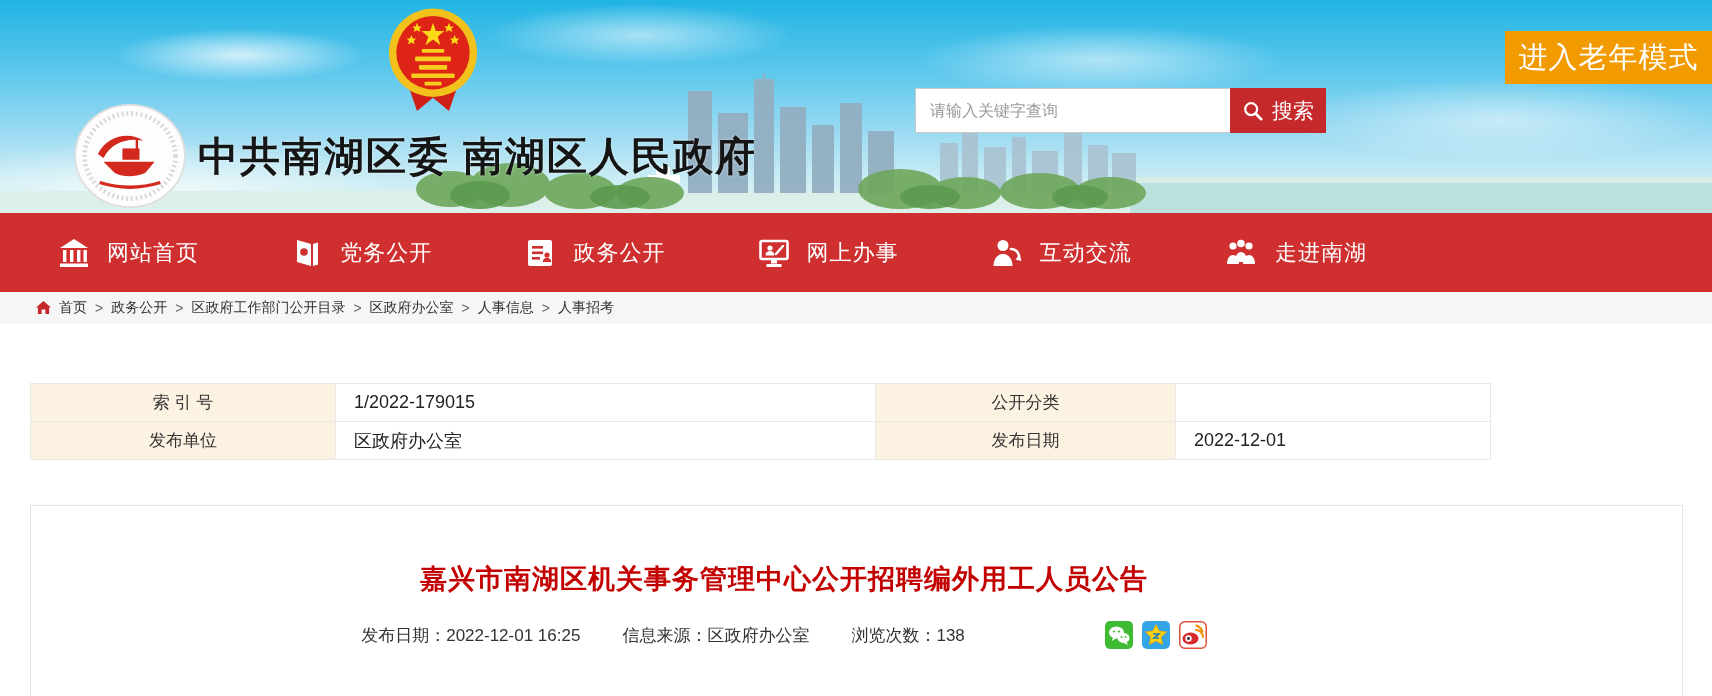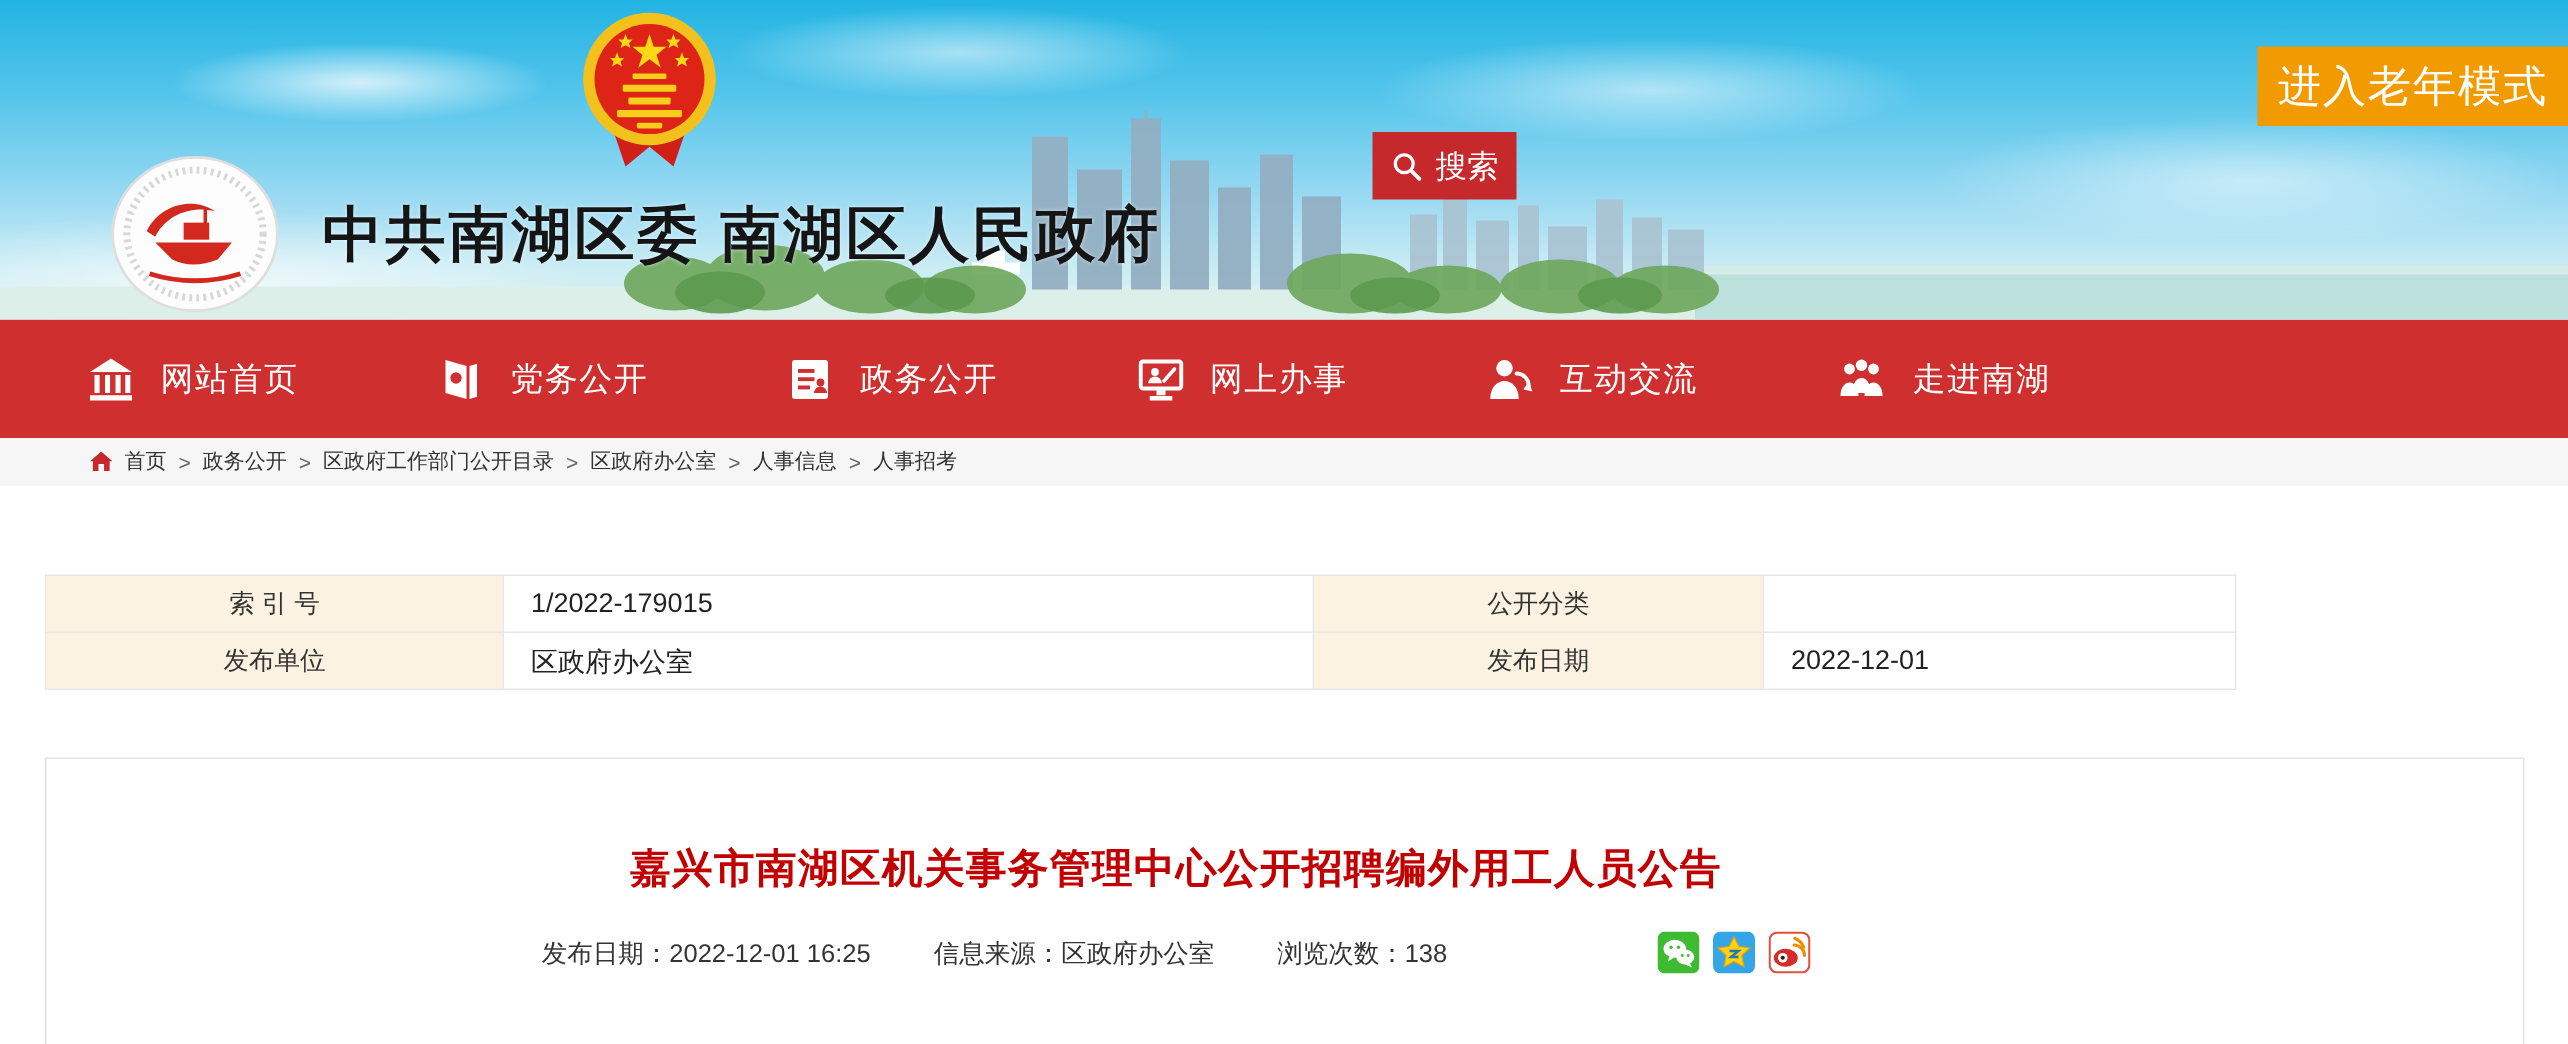--- a/index.html
+++ b/index.html
@@ -16,21 +16,21 @@
       radial-gradient(ellipse 260px 50px at 1100px 60px, rgba(255,255,255,.55), rgba(255,255,255,0) 70%),
       radial-gradient(ellipse 300px 60px at 1500px 120px, rgba(255,255,255,.5), rgba(255,255,255,0) 70%),
       radial-gradient(ellipse 340px 70px at 150px 190px, rgba(255,255,255,.65), rgba(255,255,255,0) 70%);
   }
   .scenery { position:absolute; left:0; bottom:0; width:1712px; height:140px; }
 
   .emblem { position:absolute; left:386px; top:5px; width:94px; height:118px; }
 
   .brand { position:absolute; left:72px; top:103px; display:flex; align-items:center; }
   .logo-circle { width:116px; height:106px; flex:0 0 auto; }
-  .brand-text { margin-left:27px; }
+  .brand-text { margin-left:10px; }
   .site-title { font-size:40px; font-weight:bold; color:#151515; letter-spacing:2px;
                 text-shadow:0 0 3px rgba(255,255,255,.6); white-space:nowrap; }
   .site-url { margin-top:8px; font-size:22px; font-weight:bold; color:#2b2b2b; letter-spacing:1px; }
 
   .search-wrap { position:absolute; left:915px; top:88px; display:flex; height:45px; }
   .search-input { width:315px; height:45px; border:1px solid #c9c9c9; border-right:none;
                   background:#fff; font-size:16px; color:#444; padding:0 14px; outline:none; }
   .search-input::placeholder { color:#9a9a9a; }
   .search-btn { width:96px; height:45px; background:#C5292B; color:#fff; border:none;
                 font-size:21px; display:flex; align-items:center; justify-content:center;
@@ -42,21 +42,21 @@
 
   
   .nav { width:1712px; height:79px; background:#D02F2F; display:flex; align-items:center;
          justify-content:space-between; padding:0 345px 0 58px; }
   .nav-item { display:flex; align-items:center; gap:17px; color:#fff; font-size:22px;
               font-weight:normal; cursor:pointer; white-space:nowrap; letter-spacing:1px; }
   .nav-item svg { display:block; }
 
   
   .breadcrumb { width:1712px; height:32px; background:#F6F6F6; display:flex; align-items:center;
-                padding-left:60px; font-size:14px; color:#333; gap:8px; }
+                padding-left:36px; font-size:14px; color:#333; gap:8px; }
   .crumb { cursor:pointer; }
   .crumb-sep { color:#666; }
 
   
   .info-table { margin:59px 0 0 30px; width:1370px; border-collapse:collapse; table-layout:fixed; }
   .info-table td { border:1px solid #E8E8E8; height:38px; font-size:17px; color:#333; }
   .info-table td.lbl { background:#FCF2E2; text-align:center; }
   .info-table td.val { padding-left:18px; color:#222; font-size:18px; }
   .c1 { width:305px; } .c2 { width:540px; } .c3 { width:300px; } .c4 { width:315px; }
 
@@ -151,20 +151,21 @@
       <rect x="66" y="38" width="2.5" height="12" fill="#D3281E"></rect>
       <path d="M32,62 L86,62 L76,74 Q58,81 44,74 Z" fill="#D3281E"></path>
       <path d="M28,84 Q60,94 92,84" stroke="#D3281E" stroke-width="3.5" fill="none"></path>
     </svg>
     <div class="brand-text">
       <div class="site-title">中共南湖区委 南湖区人民政府</div>
     </div>
   </div>
 
   <div class="search-wrap">
+    <input class="search-input" type="text" placeholder="请输入关键字查询" style="">
     <button class="search-btn">
       <svg width="22" height="22" viewBox="0 0 24 24">
         <circle cx="10" cy="10" r="6.5" fill="none" stroke="#fff" stroke-width="2.4"></circle>
         <line x1="15" y1="15" x2="21" y2="21" stroke="#fff" stroke-width="2.8" stroke-linecap="round"></line>
       </svg>
       <span>搜索</span>
     </button>
   </div>
 
   <div class="elder-btn">进入老年模式</div>

